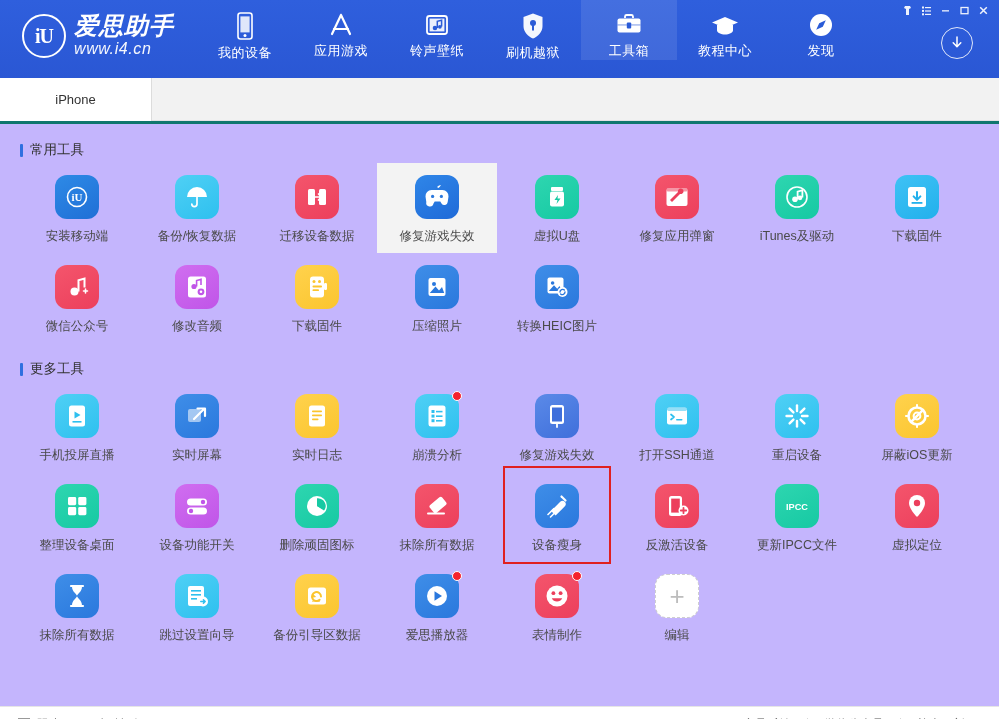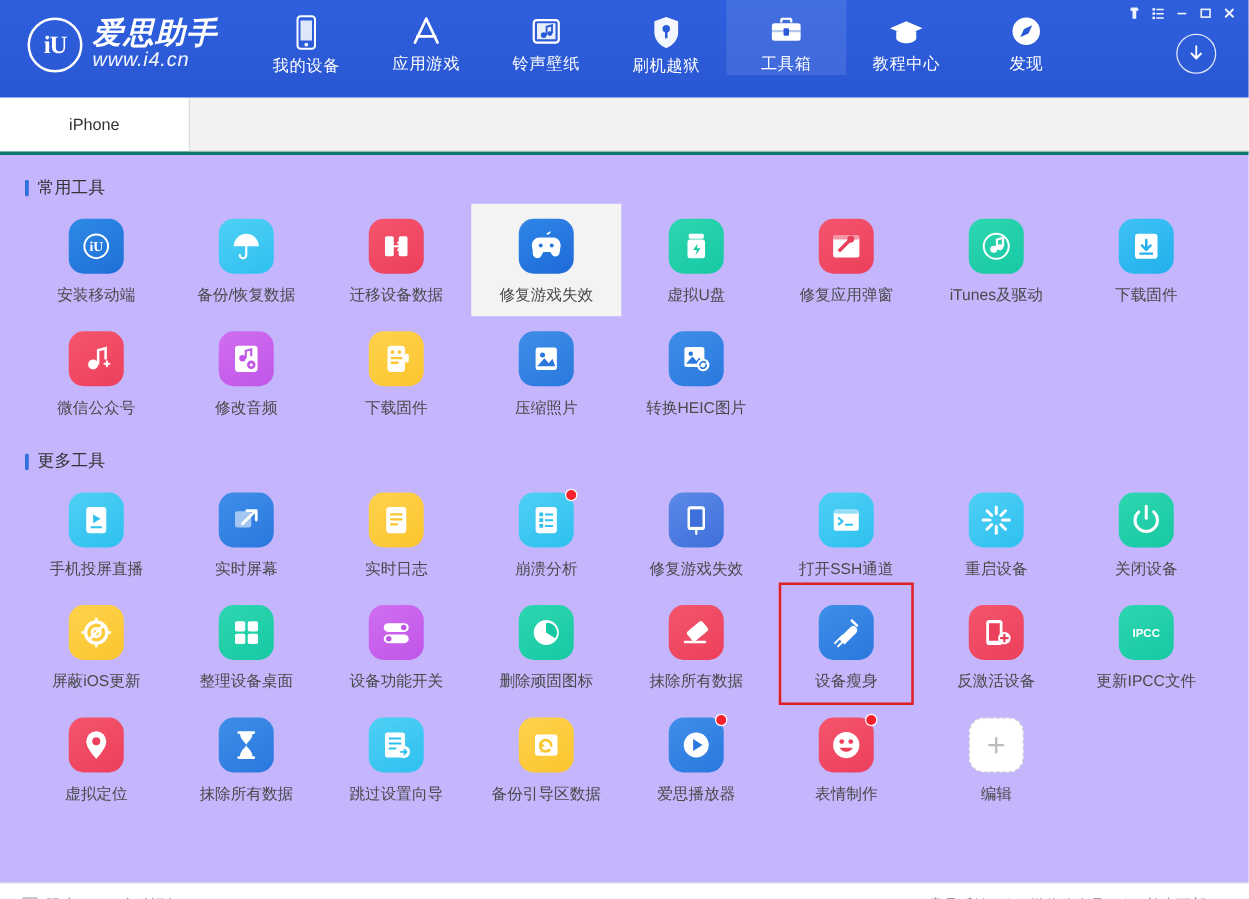--- a/index.html
+++ b/index.html
@@ -546,29 +546,20 @@
               <path d="M6.6 6.6 L10.4 10.4"></path>
               <path d="M17.6 17.6 L21.4 21.4"></path>
               <path d="M21.4 6.6 L17.6 10.4"></path>
               <path d="M10.4 17.6 L6.6 21.4"></path>
             </g>
           </svg>
         </div>
         <div class="cell-label">重启设备</div>
       </div>
       <div class="cell">
-        <div class="ico" style="background: linear-gradient(150deg, rgb(46, 214, 176) 0%, rgb(22, 201, 163) 100%);">
-          <svg width="28" height="28" viewBox="0 0 28 28">
-            <path d="M8 7.5 A9 9 0 1 0 20 7.5" stroke="#ffffff" stroke-width="2.4" fill="none" stroke-linecap="round"></path>
-            <path d="M14 3 V12.5" stroke="#ffffff" stroke-width="2.4" stroke-linecap="round"></path>
-          </svg>
-        </div>
-        <div class="cell-label">关闭设备</div>
-      </div>
-      <div class="cell">
         <div class="ico" style="background: linear-gradient(150deg, rgb(255, 210, 77) 0%, rgb(251, 197, 46) 100%);">
           <svg width="28" height="28" viewBox="0 0 28 28">
             <circle cx="14" cy="14" r="8.5" fill="none" stroke="#ffffff" stroke-width="2.6"></circle>
             <circle cx="14" cy="14" r="3.4" fill="none" stroke="#ffffff" stroke-width="2"></circle>
             <path d="M8.2 19.8 L19.8 8.2" stroke="#ffffff" stroke-width="2.4" stroke-linecap="round"></path>
             <g fill="#ffffff">
               <rect x="13" y="2.2" width="2" height="3"></rect>
               <rect x="13" y="22.8" width="2" height="3"></rect>
               <rect x="2.2" y="13" width="3" height="2"></rect>
               <rect x="22.8" y="13" width="3" height="2"></rect>

